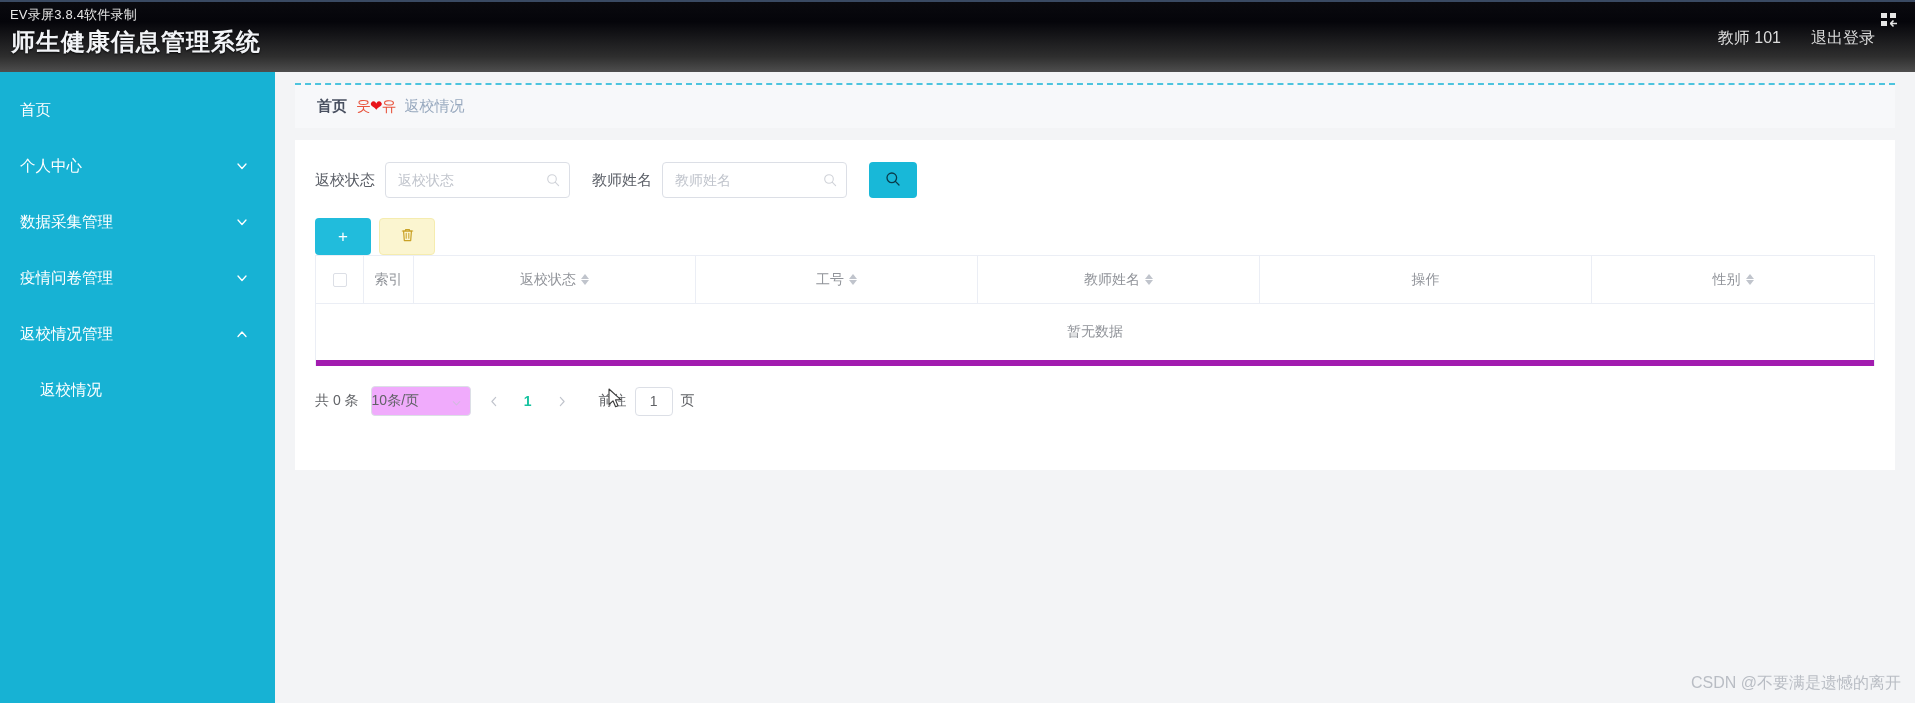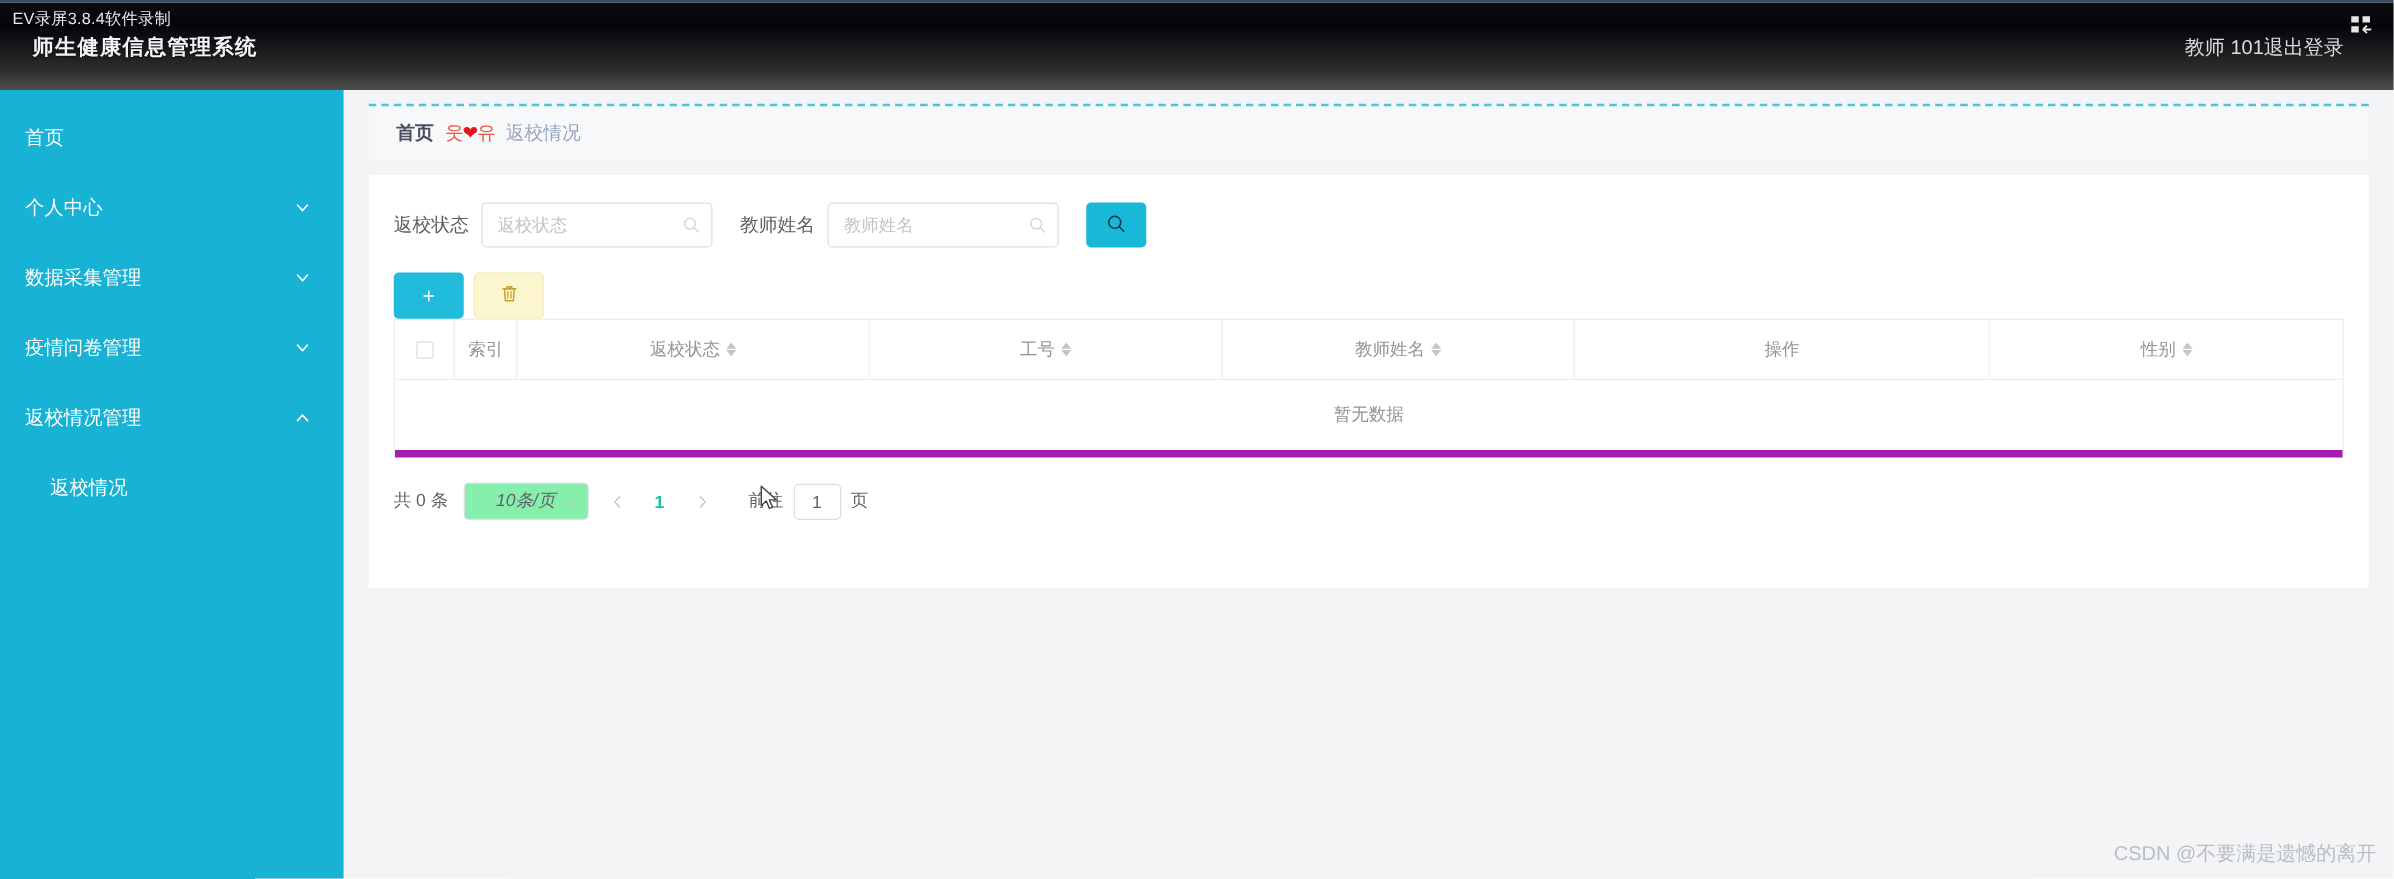--- a/index.html
+++ b/index.html
@@ -19,30 +19,30 @@
     border-top: 2px solid #3a4a63;
     overflow: hidden;
   }
   .rec-label {
     position: absolute; left: 10px; top: 4px;
     font-size: 13px; color: #e8e8e8;
     letter-spacing: .2px;
     white-space: nowrap;
   }
   .sys-title {
-    position: absolute; left: 26px; top: 24px;
-    font-size: 17px; font-weight: bold;
+    position: absolute; left: 11px; top: 24px;
+    font-size: 24px; font-weight: bold;
     color: #f2f4f7;
     letter-spacing: 1px;
     text-shadow: 0 1px 2px rgba(0,0,0,.8);
     white-space: nowrap;
   }
   .topbar-right {
     position: absolute; right: 40px; top: 26px;
-    display: flex; align-items: center; 
+    display: flex; align-items: center; gap: 30px;
     font-size: 16px; color: #dcdcdc;
     white-space: nowrap;
   }
   .topbar-right span { cursor: pointer; }
   .ev-icon {
     position: absolute; right: 12px; top: 8px;
     width: 26px; height: 22px;
   }
 
   
@@ -206,22 +206,22 @@
   .pager {
     display: flex; align-items: center;
     margin-top: 20px; gap: 12px;
     font-size: 14px; color: #606266;
   }
   .pg-total { color: #606266; }
   .pg-size {
     position: relative;
     width: 100px; height: 30px;
     border: 1px solid #dcdfe6; border-radius: 4px;
-    display: flex; align-items: center; justify-content: center;
-    background: #86efac; cursor: pointer; color: #606266; font-style: italic;
+    display: flex; align-items: center; justify-content: flex-start;
+    background: #f0abfc; cursor: pointer; color: #606266;
   }
   .pg-size .cd {
     position: absolute; right: 8px; top: 50%;
     transform: translateY(-50%);
     width: 11px; height: 11px; opacity: .6;
   }
   .pg-arrow {
     width: 22px; height: 26px;
     display: flex; align-items: center; justify-content: center;
     color: #c0c4cc; cursor: pointer; font-size: 14px;

